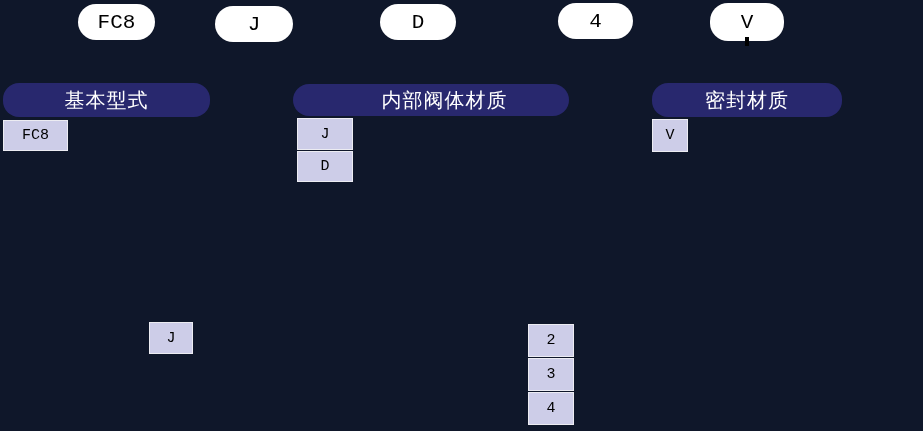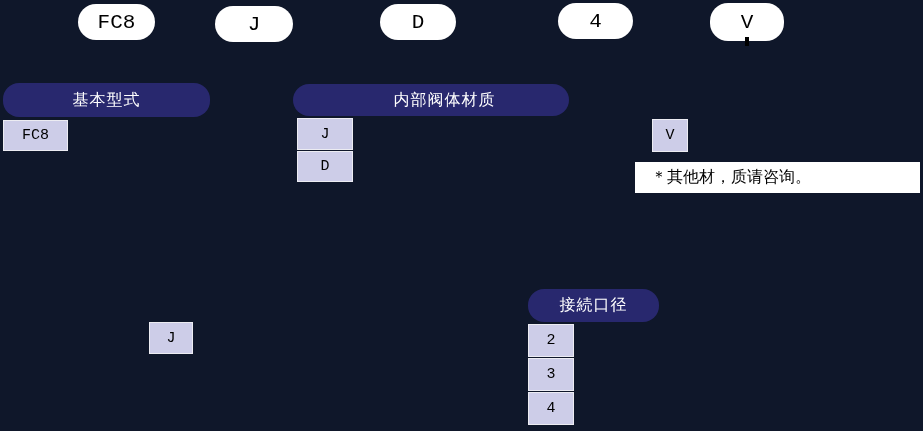--- a/index.html
+++ b/index.html
@@ -19,21 +19,21 @@
   #pill-4{left:558px;top:3px;width:75px;}
   #pill-v{left:710px;top:3px;width:74px;height:38px;}
   .pill-notch{
     position:absolute;left:50%;bottom:-5px;transform:translateX(-50%);
     width:4px;height:9px;background:#000000;
   }
   
   .tbl-header{
     position:absolute;background:#28286E;color:#ffffff;
     display:flex;align-items:center;justify-content:center;
-    font-size:16px;letter-spacing:1px;border-radius:16px;
+    font-size:20px;letter-spacing:1px;border-radius:16px;
   }
   .tbl-cell{
     position:absolute;background:#CDCDE8;border:1px solid #ECECF2;
     box-sizing:border-box;color:#000000;font-size:15px;
     display:flex;align-items:center;justify-content:center;
   }
   
   #t1-header{left:3px;top:83px;width:207px;height:34px;}
   #t1-c0{left:3px;top:120px;width:65px;height:31px;}
   
@@ -71,23 +71,22 @@
     <span class="pill-notch"></span>
   </div>
 
   <div class="tbl-header" id="t1-header">基本型式</div>
   <div class="tbl-cell" id="t1-c0">FC8</div>
 
   <div class="tbl-header" id="t2-header">内部阀体材质</div>
   <div class="tbl-cell" id="t2-c0">J</div>
   <div class="tbl-cell" id="t2-c1">D</div>
 
+  <div class="tbl-header" id="t3-header">密封材质</div>
   <div class="tbl-cell" id="t3-c0">V</div>
-  <div id="seal-note">＊其他材，质请咨询。</div>
 
   <div class="tbl-cell" id="t4-c0">J</div>
 
-  <div class="tbl-header" id="t5-header">接続口径</div>
   <div class="tbl-cell" id="t5-c0">2</div>
   <div class="tbl-cell" id="t5-c1">3</div>
   <div class="tbl-cell" id="t5-c2">4</div>
 
 </div>
 
 </body></html>

